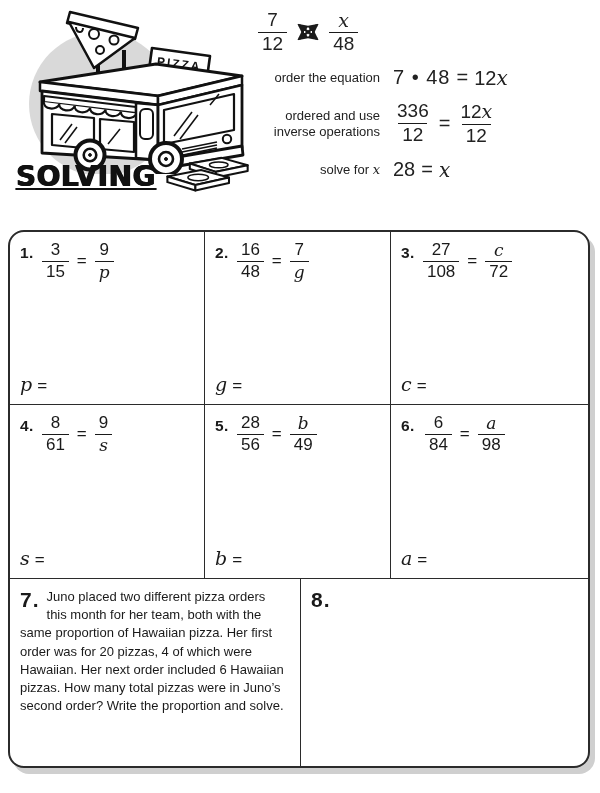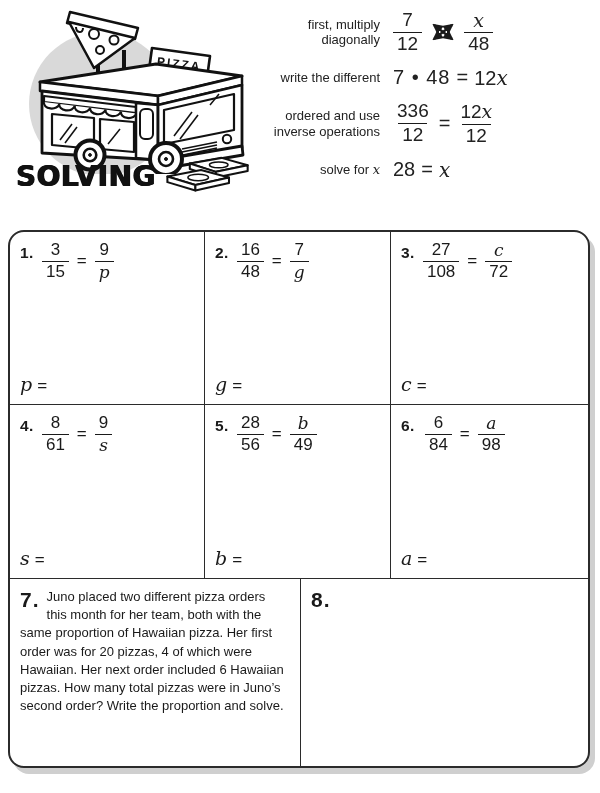--- a/index.html
+++ b/index.html
@@ -5,21 +5,21 @@
   * { margin:0; padding:0; box-sizing:border-box; }
   html,body { background:#fff; }
   body { width:600px; height:793px; font-family:"Liberation Sans", sans-serif; color:#1a1a1a; position:relative; overflow:hidden; }
   .page { position:relative; width:600px; height:793px; background:#fff; }
 
   
   .illustration { position:absolute; left:6px; top:2px; width:242px; height:172px; }
   .title-block { position:absolute; left:16px; top:156px; width:260px; line-height:1.02; }
   .title-line { display:flex; align-items:center; gap:6px; white-space:nowrap; }
   .title-text { font-family:"DejaVu Sans", sans-serif; font-weight:bold; font-size:28px; letter-spacing:0.5px; color:#111;
-                text-shadow:0.6px 0 #111, -0.6px 0 #111; }
+                text-shadow:0.6px 0 #111, -0.6px 0 #111;text-decoration:underline; }
 
   
   .example-col { position:absolute; left:258px; top:10px; width:338px; }
   .intro { font-size:13.5px; line-height:1.32; margin-bottom:13px; color:#222; }
   .intro .b { font-weight:bold; }
   .step { display:flex; align-items:center; margin-bottom:11px; }
   .step-label { width:122px; flex-shrink:0; text-align:right; font-size:13px; line-height:1.18; margin-right:13px; color:#222; }
   .step-eq { display:flex; align-items:center; gap:6px; font-size:20px; color:#222; }
   .var { font-family:"DejaVu Serif", serif; font-style:italic; font-weight:normal; }
   .frac { display:inline-flex; flex-direction:column; align-items:center; line-height:1.1; font-size:19px; }
@@ -143,21 +143,20 @@
           <polygon points="34,31 70,23 70,29 34,37"></polygon>
           <ellipse cx="37" cy="23" rx="11" ry="3.5" fill="none" stroke-width="1.6"></ellipse>
         </g>
       </svg>
     </div>
   </div>
 
   <div class="example-col">
 
     <div class="step">
-      <div class="step-label">first, multiply diagonally</div>
       <div class="step-eq">
         <span class="frac">
             <span class="top">7</span>
             <span class="bot">12</span>
           </span>
         <svg width="30" height="30" viewBox="0 0 30 30">
           <defs>
             <marker id="ah" viewBox="0 0 10 10" refX="8" refY="5" markerWidth="4.5" markerHeight="4.5" orient="auto-start-reverse">
               <path d="M0,0 L10,5 L0,10 z" fill="#1a1a1a"></path>
             </marker>
@@ -168,21 +167,21 @@
           <line x1="15" y1="15" x2="24" y2="22" stroke="#1a1a1a" stroke-width="2.3" marker-end="url(#ah)"></line>
         </svg>
         <span class="frac">
             <span class="top var">x</span>
             <span class="bot">48</span>
           </span>
       </div>
     </div>
 
     <div class="step">
-      <div class="step-label">write the different</div>
+      <div class="step-label">order the equation</div>
       <div class="step-eq">
         <span class="dotmul">7 • 48</span>
         <span>=</span>
         <span><span>12</span><span class="var">x</span></span>
       </div>
     </div>
 
     <div class="step">
       <div class="step-label">
         <div>ordered and use</div>

